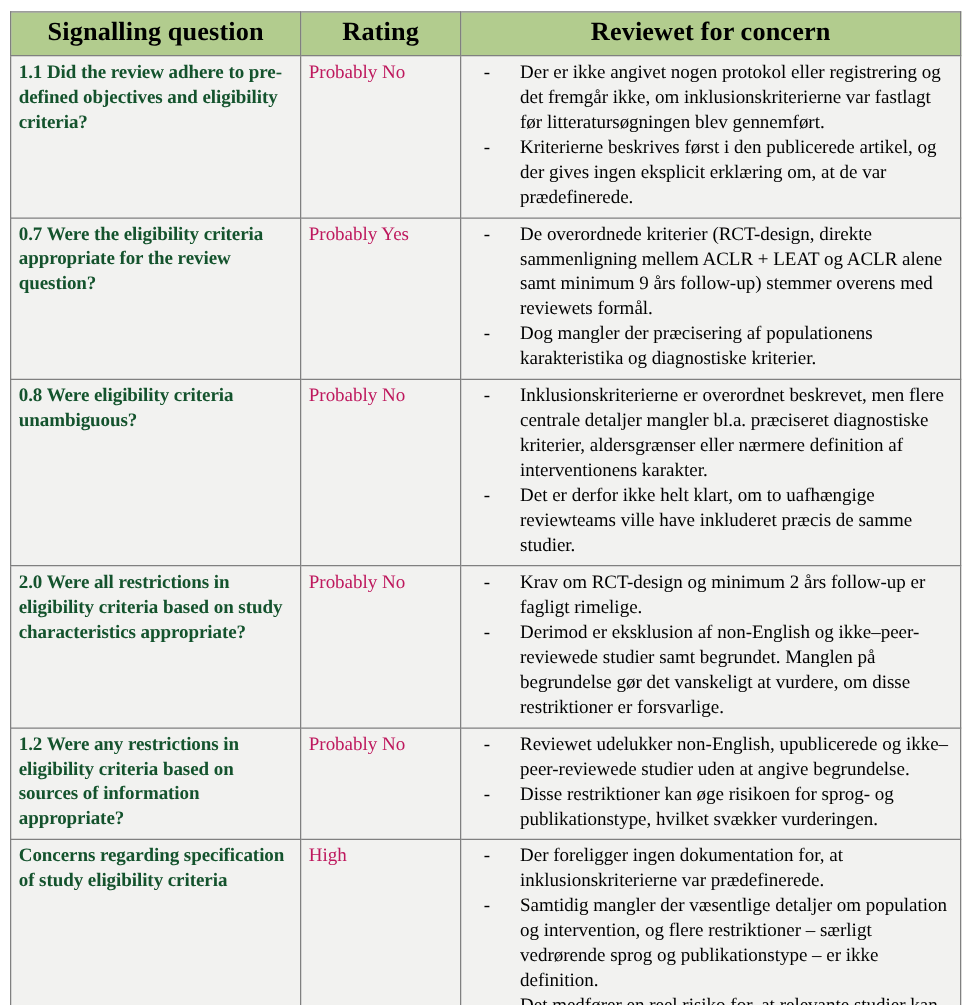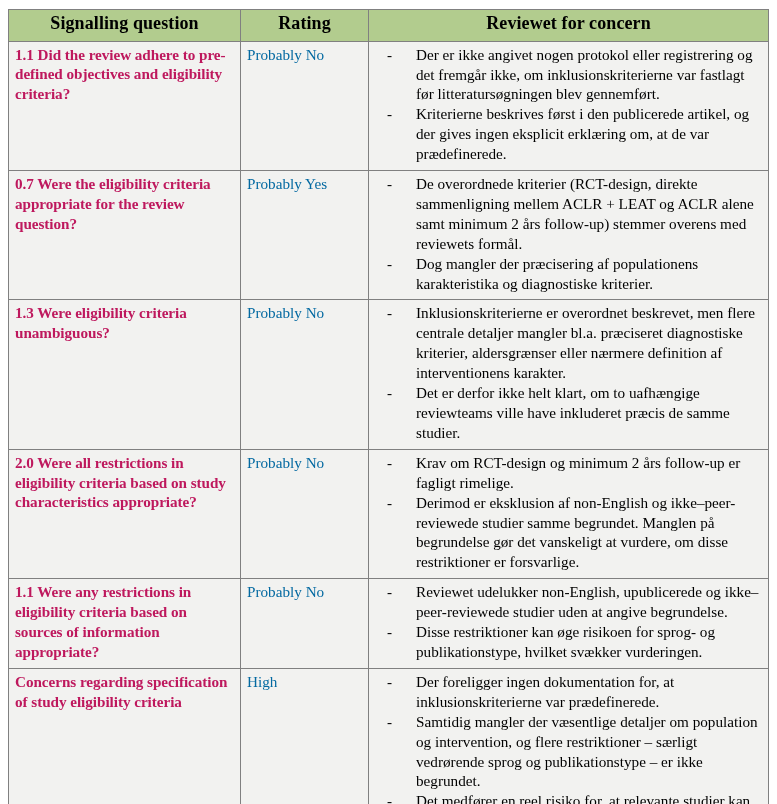--- a/index.html
+++ b/index.html
@@ -34,43 +34,43 @@
   table.rob-table th {
     border: 1px solid #808080;
     vertical-align: top;
     background: #f2f2f0;
     padding: 3px 6px 6px 6px;
   }
   thead th {
     background: #b2cc8e !important;
     text-align: center;
     font-weight: bold;
-    font-size: 18px;
+    font-size: 21px;
     line-height: 1.2;
     padding: 5px 4px 6px 4px;
     letter-spacing: 0.1px;
     color: #000000;
   }
   col.c-question { width: 232px; }
   col.c-rating   { width: 128px; }
   col.c-rationale{ width: 400px; }
 
   td.question {
     font-weight: bold;
     font-size: 15.2px;
     line-height: 1.30;
-    color: #be185d;
+    color: #14532d;
     padding-left: 8px;
     padding-top: 5px;
     letter-spacing: -0.05px;
   }
   td.rating {
     font-size: 15.2px;
     line-height: 1.30;
-    color: #0369a1;
+    color: #be185d;
     padding-left: 8px;
     padding-top: 5px;
     font-family: Liberation Serif, serif;
   }
   td.rationale {
     font-size: 15.2px;
     line-height: 1.31;
     color: #000000;
     padding-left: 10px;
     padding-top: 5px;
@@ -121,61 +121,61 @@
               <li><span class="dash">-</span><span class="rationale-text">Der er ikke angivet nogen protokol eller registrering og det fremgår ikke, om inklusionskriterierne var fastlagt før litteratursøgningen blev gennemført.</span></li>
               <li><span class="dash">-</span><span class="rationale-text">Kriterierne beskrives først i den publicerede artikel, og der gives ingen eksplicit erklæring om, at de var prædefinerede.</span></li>
             </ul>
           </td>
         </tr>
         <tr>
           <td class="question">0.7 Were the eligibility criteria appropriate for the review question?</td>
           <td class="rating">Probably Yes</td>
           <td class="rationale">
             <ul class="dash-list">
-              <li><span class="dash">-</span><span class="rationale-text">De overordnede kriterier (RCT-design, direkte sammenligning mellem ACLR + LEAT og ACLR alene samt minimum 2 års follow-up) stemmer overens med reviewets formål.</span></li>
+              <li><span class="dash">-</span><span class="rationale-text">De overordnede kriterier (RCT-design, direkte sammenligning mellem ACLR + LEAT og ACLR alene samt minimum 9 års follow-up) stemmer overens med reviewets formål.</span></li>
               <li><span class="dash">-</span><span class="rationale-text">Dog mangler der præcisering af populationens karakteristika og diagnostiske kriterier.</span></li>
             </ul>
           </td>
         </tr>
         <tr>
-          <td class="question">1.3 Were eligibility criteria unambiguous?</td>
+          <td class="question">0.8 Were eligibility criteria unambiguous?</td>
           <td class="rating">Probably No</td>
           <td class="rationale">
             <ul class="dash-list">
               <li><span class="dash">-</span><span class="rationale-text">Inklusionskriterierne er overordnet beskrevet, men flere centrale detaljer mangler bl.a. præciseret diagnostiske kriterier, aldersgrænser eller nærmere definition af interventionens karakter.</span></li>
               <li><span class="dash">-</span><span class="rationale-text">Det er derfor ikke helt klart, om to uafhængige reviewteams ville have inkluderet præcis de samme studier.</span></li>
             </ul>
           </td>
         </tr>
         <tr>
           <td class="question">2.0 Were all restrictions in eligibility criteria based on study characteristics appropriate?</td>
           <td class="rating">Probably No</td>
           <td class="rationale">
             <ul class="dash-list">
               <li><span class="dash">-</span><span class="rationale-text">Krav om RCT-design og minimum 2 års follow-up er fagligt rimelige.</span></li>
-              <li><span class="dash">-</span><span class="rationale-text">Derimod er eksklusion af non-English og ikke–peer-reviewede studier samme begrundet. Manglen på begrundelse gør det vanskeligt at vurdere, om disse restriktioner er forsvarlige.</span></li>
+              <li><span class="dash">-</span><span class="rationale-text">Derimod er eksklusion af non-English og ikke–peer-reviewede studier samt begrundet. Manglen på begrundelse gør det vanskeligt at vurdere, om disse restriktioner er forsvarlige.</span></li>
             </ul>
           </td>
         </tr>
         <tr>
-          <td class="question">1.1 Were any restrictions in eligibility criteria based on sources of information appropriate?</td>
+          <td class="question">1.2 Were any restrictions in eligibility criteria based on sources of information appropriate?</td>
           <td class="rating">Probably No</td>
           <td class="rationale">
             <ul class="dash-list">
               <li><span class="dash">-</span><span class="rationale-text">Reviewet udelukker non-English, upublicerede og ikke–peer-reviewede studier uden at angive begrundelse.</span></li>
               <li><span class="dash">-</span><span class="rationale-text">Disse restriktioner kan øge risikoen for sprog- og publikationstype, hvilket svækker vurderingen.</span></li>
             </ul>
           </td>
         </tr>
         <tr>
           <td class="question">Concerns regarding specification of study eligibility criteria</td>
           <td class="rating">High</td>
           <td class="rationale">
             <ul class="dash-list">
               <li><span class="dash">-</span><span class="rationale-text">Der foreligger ingen dokumentation for, at inklusionskriterierne var prædefinerede.</span></li>
-              <li><span class="dash">-</span><span class="rationale-text">Samtidig mangler der væsentlige detaljer om population og intervention, og flere restriktioner – særligt vedrørende sprog og publikationstype – er ikke begrundet.</span></li>
+              <li><span class="dash">-</span><span class="rationale-text">Samtidig mangler der væsentlige detaljer om population og intervention, og flere restriktioner – særligt vedrørende sprog og publikationstype – er ikke definition.</span></li>
               <li><span class="dash">-</span><span class="rationale-text">Det medfører en reel risiko for, at relevante studier kan være udeladt, og derfor vurderes der at være høj bekymring for bias ifm. inklusionskriterierne.</span></li>
             </ul>
           </td>
         </tr>
       </tbody>
   </table>
 </div>
 
 </body></html>

